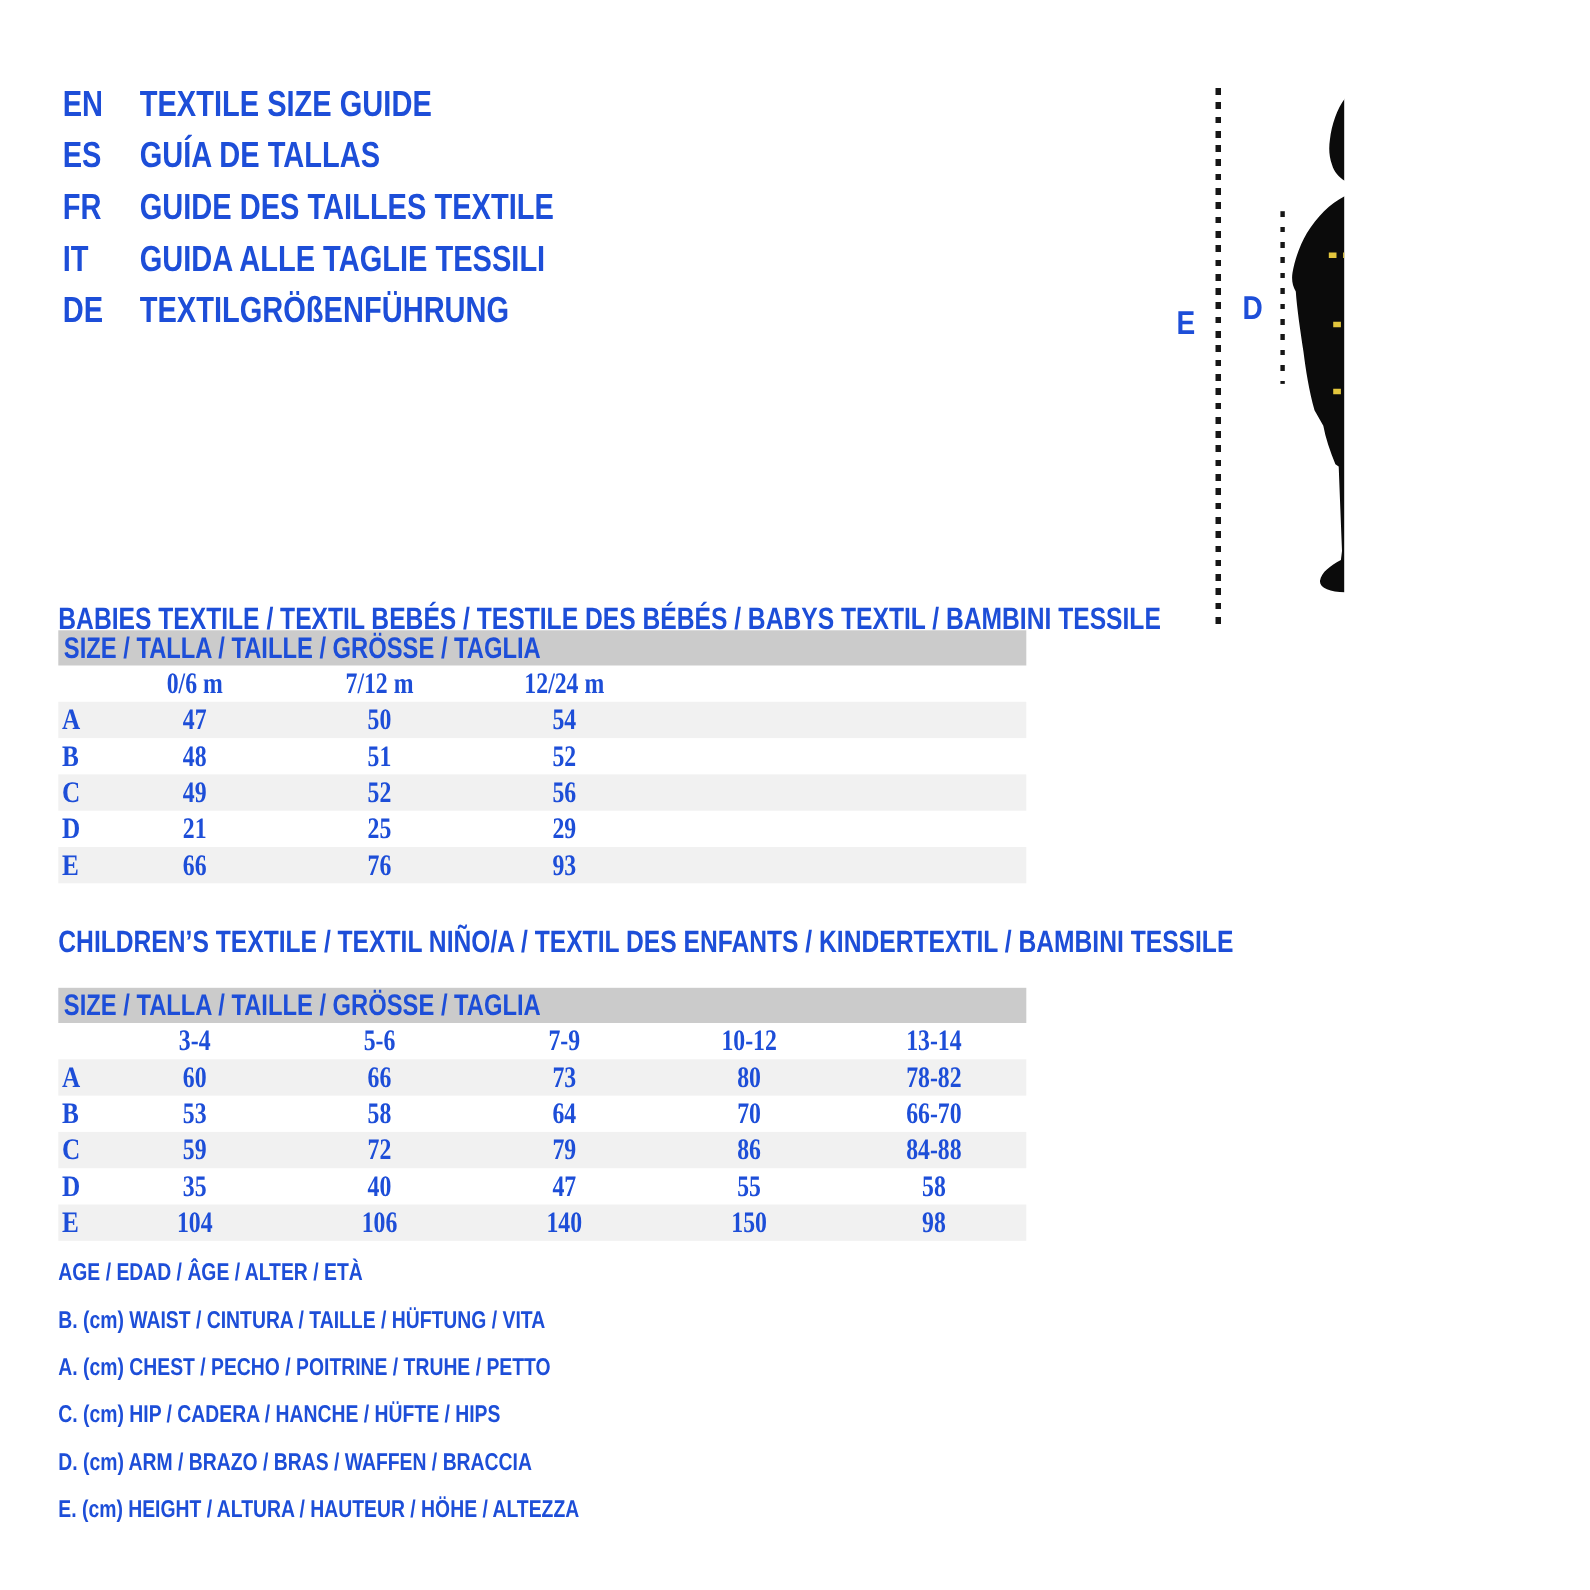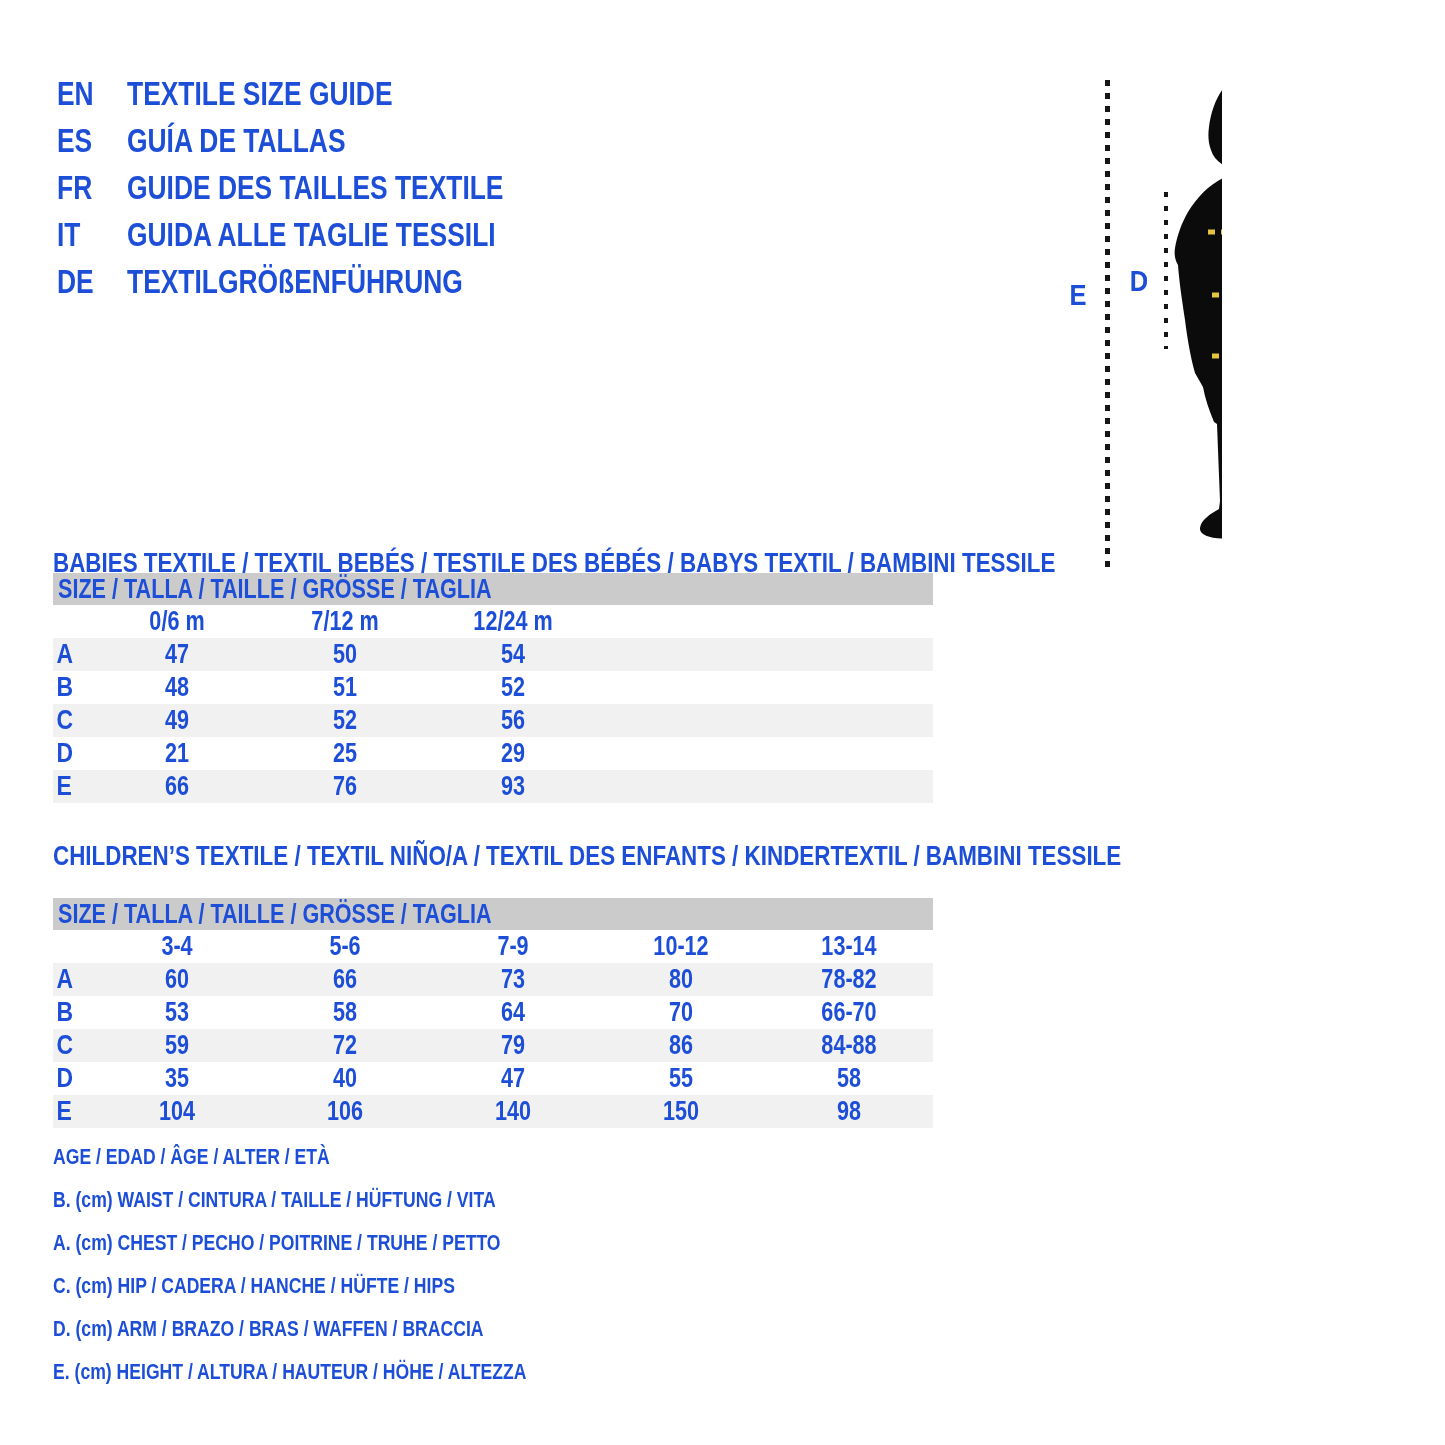--- a/index.html
+++ b/index.html
@@ -38,21 +38,21 @@
     transform: scaleX(0.85); transform-origin: 50% 50%;
   }
   
   .sec-title { position: absolute; left: 53px; font-size: 28px; font-weight: 700; }
   
   .table { position: absolute; left: 53px; width: 880px; font-size: 27px; margin-top: 40px; }
   .t-header {
     height: 32px; background: #cbcbcb; line-height: 32px;
     padding-left: 5px; font-weight: 700; font-size: 27px;
   }
-  .t-row { display: flex; height: 33px; align-items: center; font-weight: 600; }
+  .t-row { display: flex; height: 33px; align-items: center; font-weight: 600; font-family: Liberation Serif, serif; }
   .t-row.stripe { background: #f1f1f1; }
   .t-label { width: 40px; padding-left: 4px; transform: scaleX(0.85); transform-origin: 0 50%; }
   .t-cell { width: 168px; text-align: center; transform: scaleX(0.8); transform-origin: 50% 50%; }
   
   .legend { position: absolute; left: 53px; top: 1135px; }
   .legend-line { height: 43px; line-height: 43px; font-size: 22px; font-weight: 600; }
 </style>
 </head>
 <body>
 

